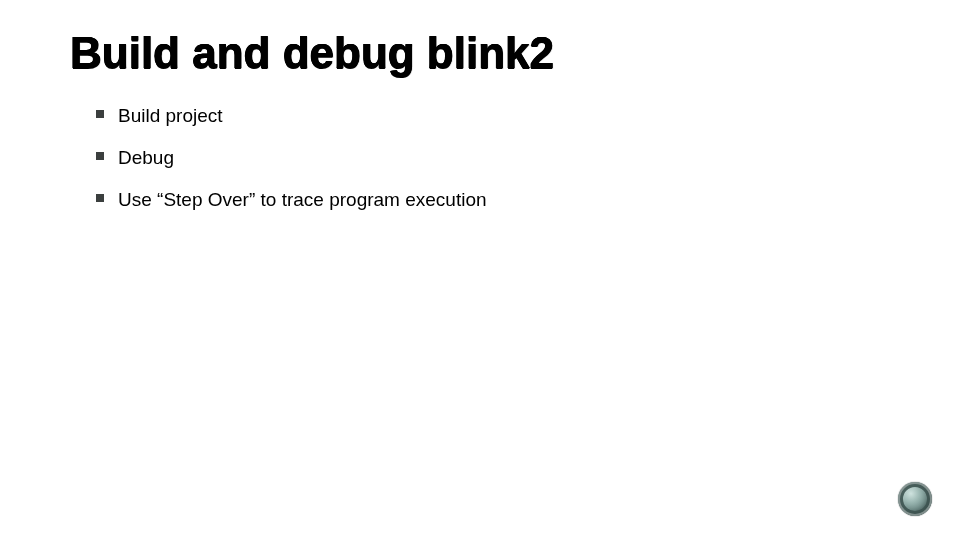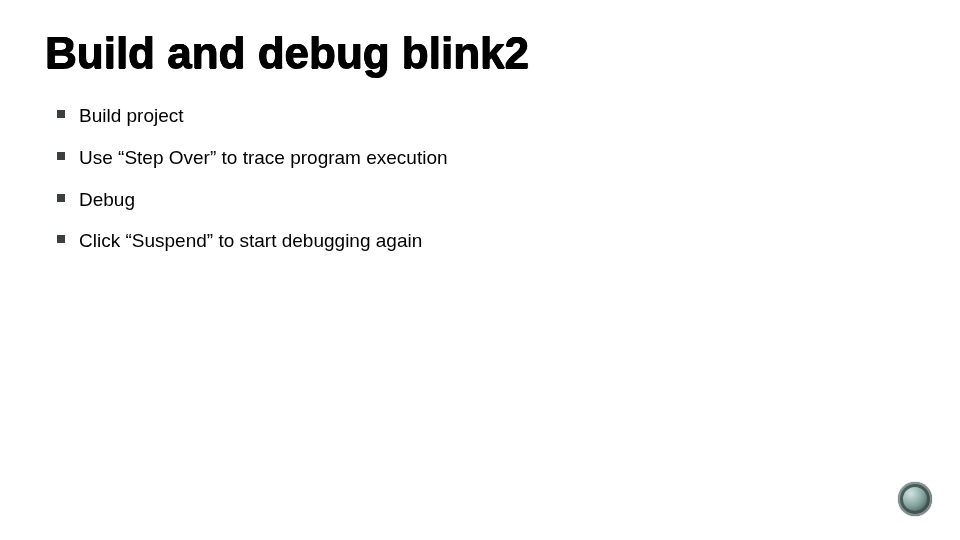--- a/index.html
+++ b/index.html
@@ -11,21 +11,21 @@
     font-family: Arial, Helvetica, sans-serif;
     color: #000;
     overflow: hidden;
     position: relative;
   }
   .slide {
     width: 960px;
     height: 540px;
     position: relative;
     box-sizing: border-box;
-    padding: 30px 60px 0 45px;
+    padding: 30px 60px 0 70px;
   }
 
   
   .title {
     font-size: 44px;
     font-weight: 900;
     letter-spacing: 0px;
     margin: 0 0 28px 0;
     line-height: 1.05;
     color: #000;
@@ -34,21 +34,21 @@
       0.5px 0 0 #000,
       -0.5px 0 0 #000,
       0 0.5px 0 #000,
       0 -0.5px 0 #000,
       1px 1px 0 rgba(0,0,0,0.15);
     filter: contrast(1.05);
   }
 
   ul.bullets {
     list-style: none;
-    margin: 0;
+    margin: 14px;
     padding: 0 0 0 18px;
   }
   ul.bullets li {
     position: relative;
     font-size: 19px;
     line-height: 1.25;
     margin: 0 0 18px 0;
     padding-left: 16px;
     color: #000;
   }
@@ -85,19 +85,18 @@
   }
 </style>
 </head>
 <body>
 
 <div class="slide">
   <h1 class="title">Build and debug blink2</h1>
 
   <ul class="bullets">
     <li>Build project</li>
+    <li>Debug</li>
     <li>Use “Step Over” to trace program execution</li>
-    <li>Debug</li>
-    <li>Click “Suspend” to start debugging again</li>
   </ul>
 
   <div class="badge"></div>
 </div>
 
 </body></html>

